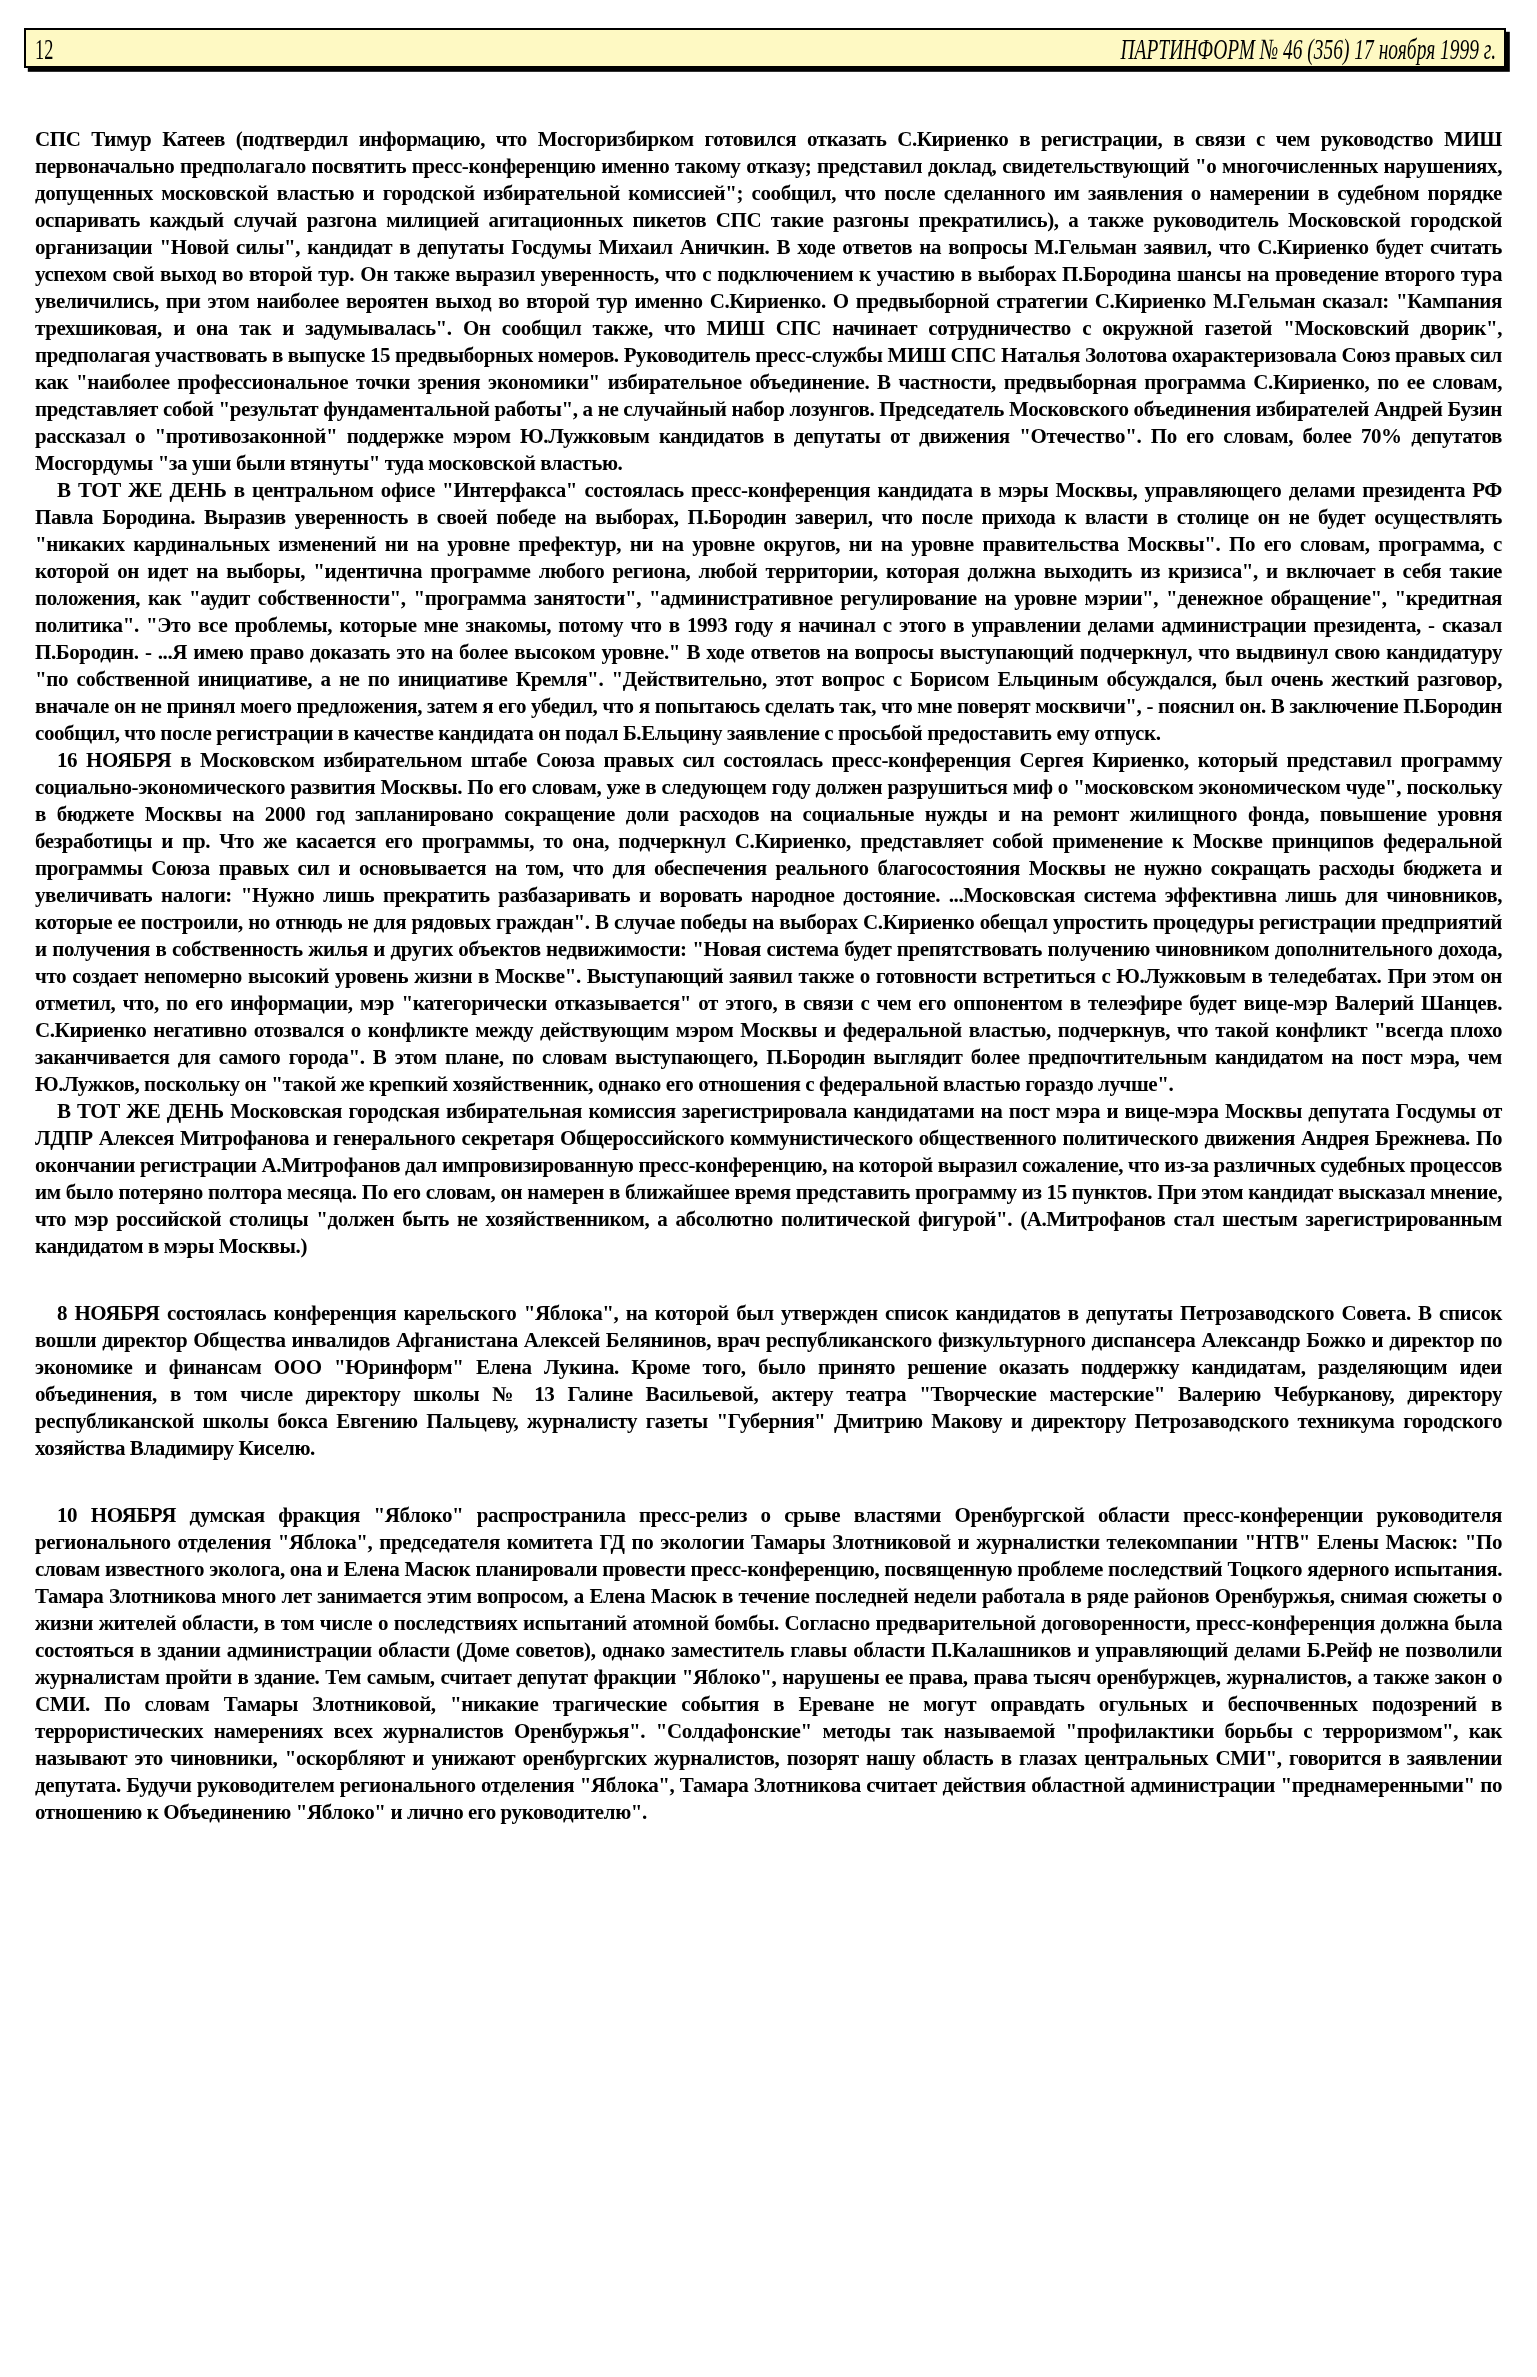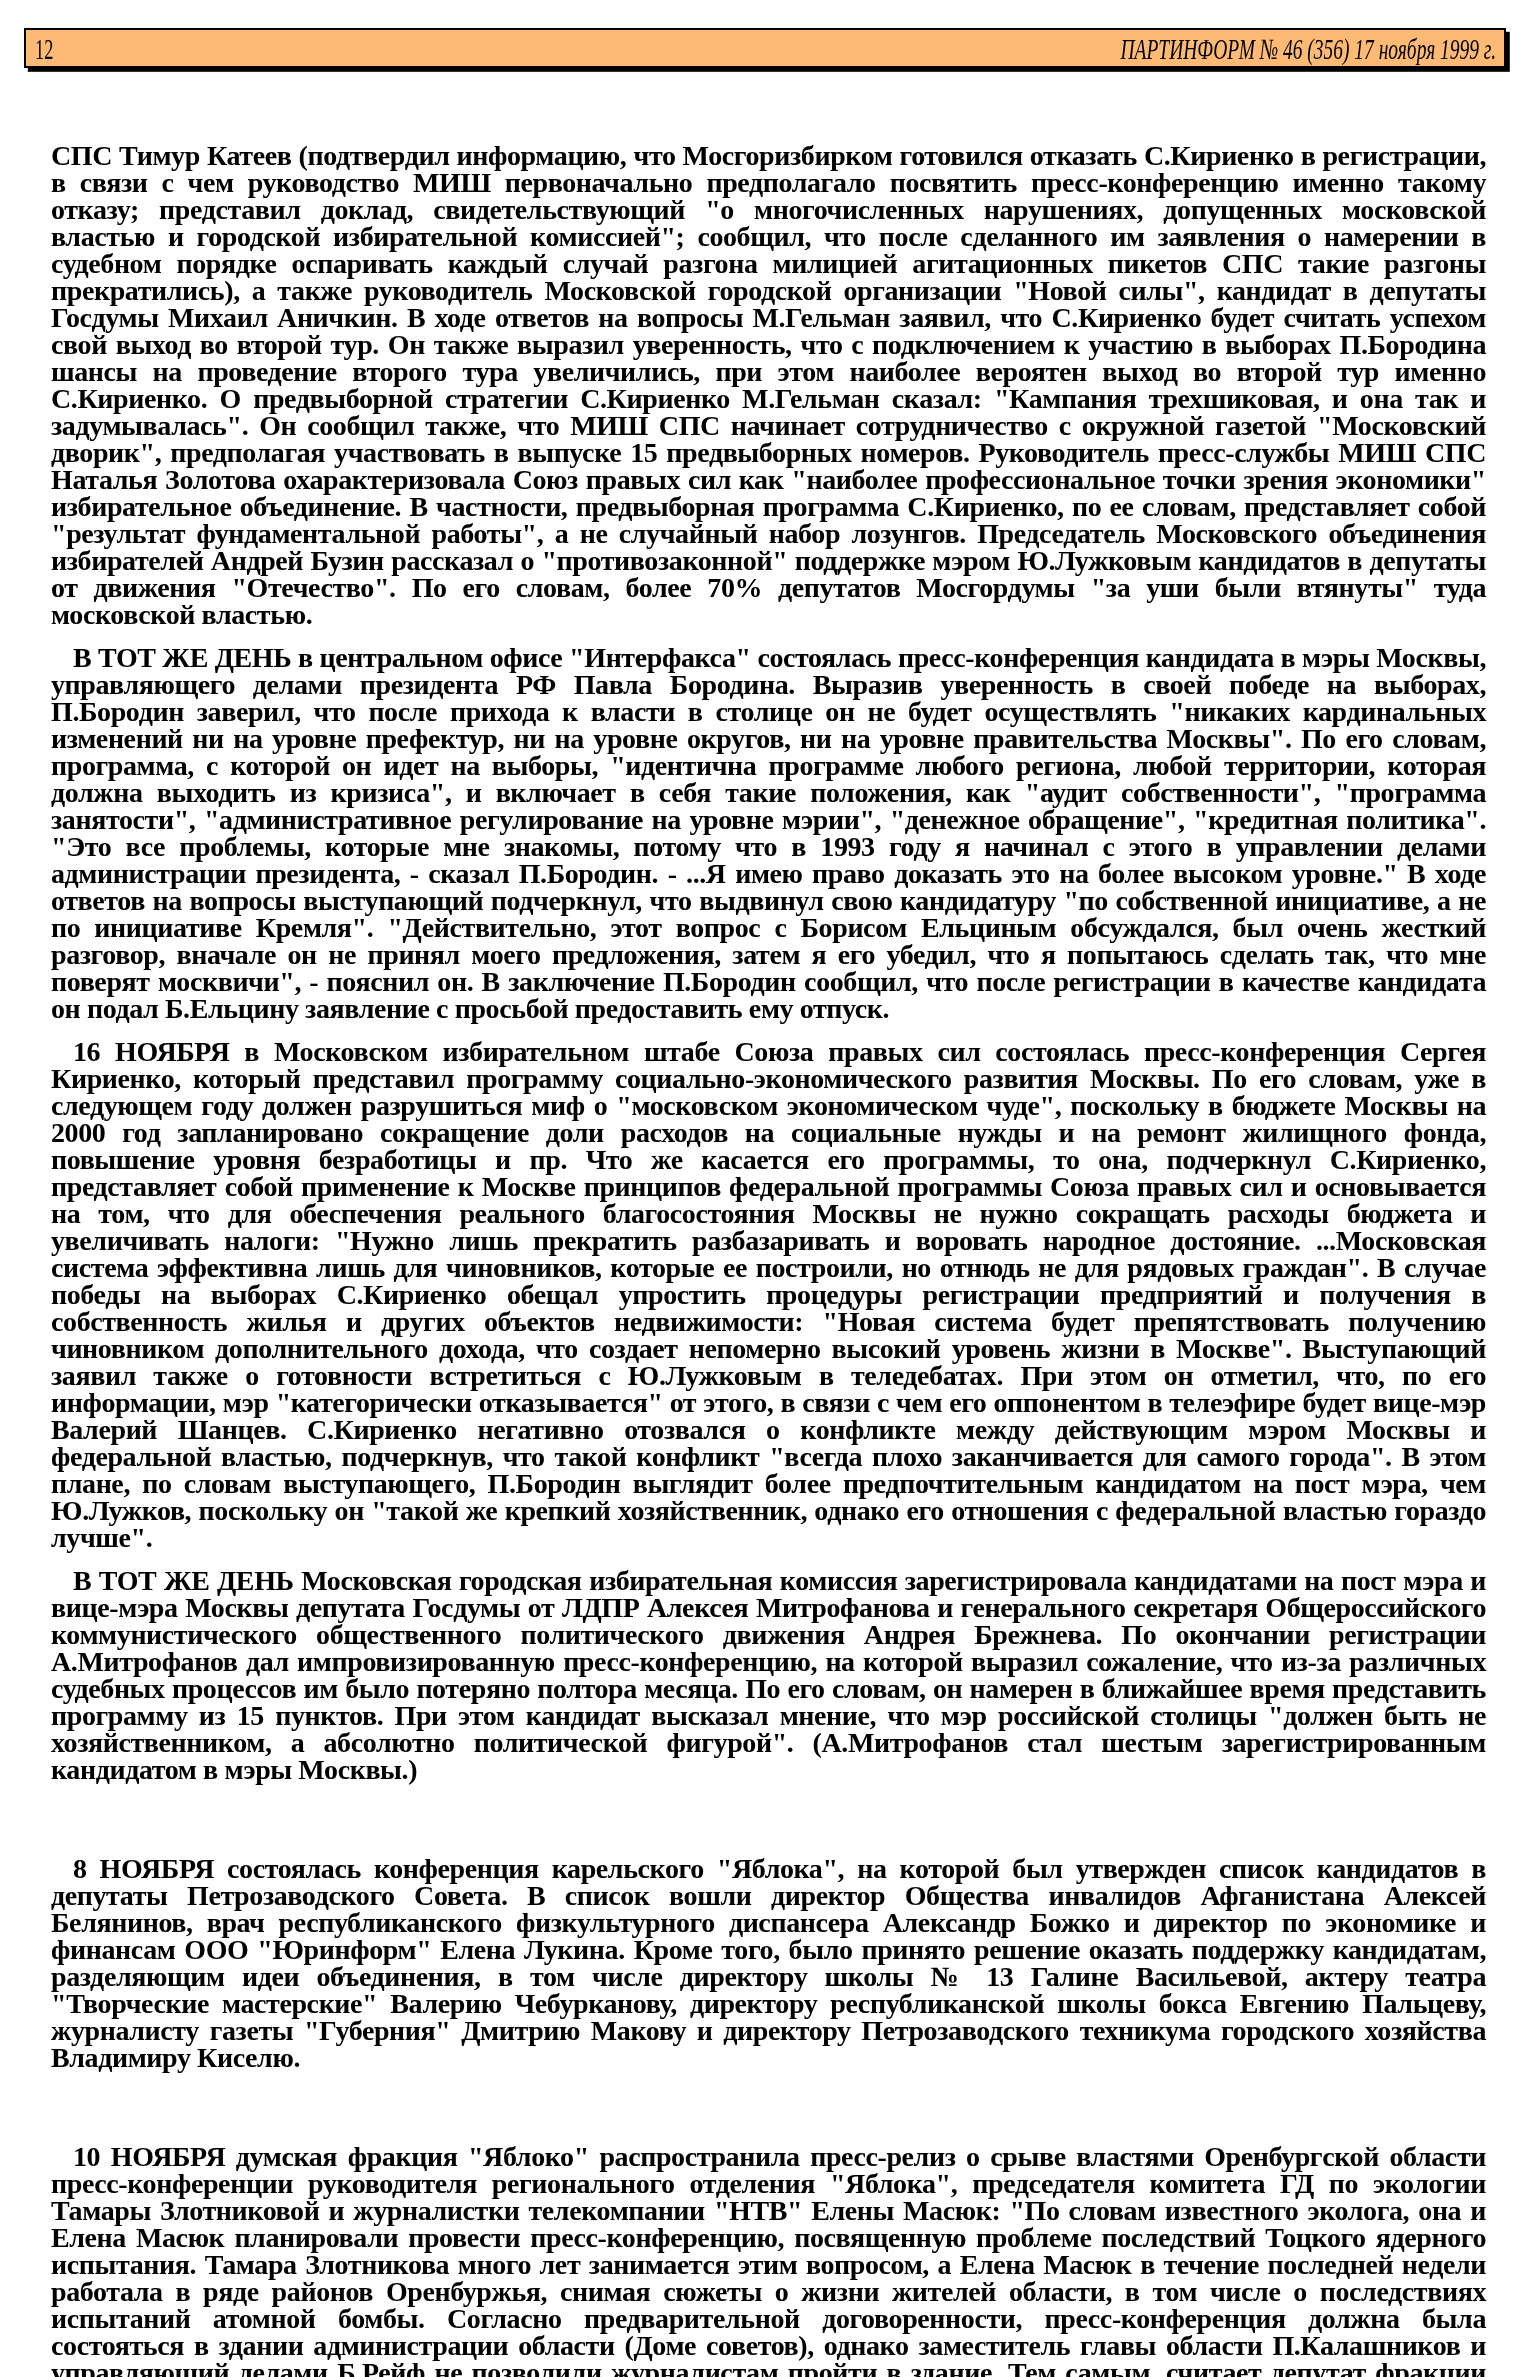--- a/index.html
+++ b/index.html
@@ -12,21 +12,21 @@
     color: #000000;
   }
   .header-box {
     position: absolute;
     left: 24px;
     top: 28px;
     width: 1478px;
     height: 36px;
     border: 2.6px solid #000;
     box-shadow: 3.8px 3.8px 0 0 #000;
-    background: #fdba74;
+    background: #fef9c3;
   }
   .page-number {
     position: absolute;
     left: 9px;
     top: 2.6px;
     font-size: 29.5px;
     line-height: 32px;
     font-style: normal;
     transform: scaleX(0.62);
     transform-origin: left center;
@@ -42,22 +42,22 @@
     transform: scaleX(0.66);
     transform-origin: right center;
   }
   .article {
     position: absolute;
     left: 35px;
     top: 126px;
     width: 1467px;
   }
   .para {
-    margin: 16px;
-    font-size: 28px;
+    margin: 0;
+    font-size: 21px;
     line-height: 27px;
     font-weight: bold;
     text-align: justify;
     text-indent: 0;
     letter-spacing: -0.4px;
   }
   .para.indent { text-indent: 22px; }
   .gap { height: 40px; }
 </style>
 </head>

